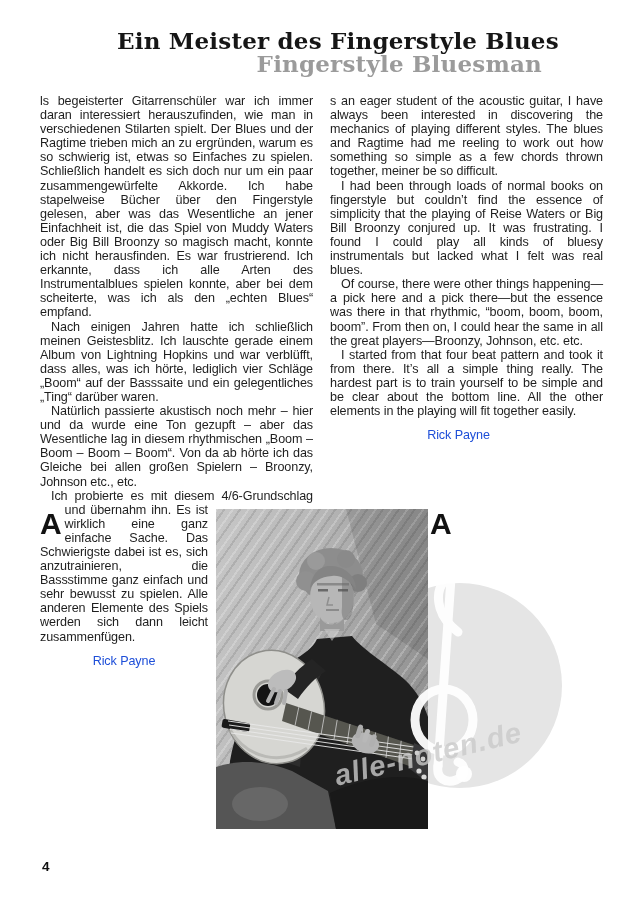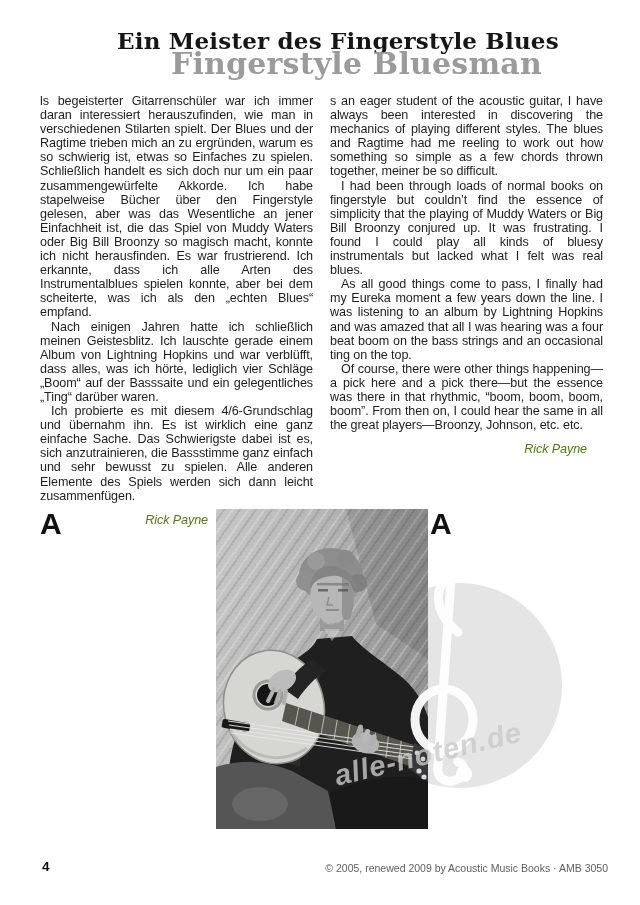--- a/index.html
+++ b/index.html
@@ -17,21 +17,21 @@
   .title {
     position:absolute; top:29px; left:75px;
     font-family:"DejaVu Serif", serif;
     font-weight:bold; font-size:23px; line-height:24px;
     color:#161616; letter-spacing:0.2px;
     z-index:6; white-space:nowrap;margin-left:42px;
   }
   .subtitle {
     position:absolute; top:52px; right:98px;
     font-family:"DejaVu Serif", serif;
-    font-weight:bold; font-size:30px; line-height:24px;
+    font-weight:bold; font-size:23px; line-height:24px;
     color:#9b9b9b; letter-spacing:0.2px;
     z-index:6; white-space:nowrap;
   }
 
   
   .columns {
     position:absolute; top:94px; left:40px; width:563px;
     display:flex; gap:17px; z-index:5;
   }
   .col {
@@ -42,22 +42,22 @@
     color:#1e1e1e;
   }
   .col p { margin:0; text-indent:11px; }
   .col p.first { text-indent:0; }
   .dropcap {
     float:left; font-weight:bold;
     font-size:30px; line-height:25px;
     padding:2px 3px 0 0; color:#111;
   }
   .sig {
-    text-align:right; font-style:italic; text-indent:0 !important;
-    margin-top:10px !important; color:#4d7c0f;
+    text-align:center; text-indent:0 !important;
+    margin-top:10px !important; color:#1d4ed8;
   }
   .col-en .sig { margin-right:16px; }
 
   
   .push-r { float:right; width:0; height:415px; }
   .hole-r { float:right; clear:right; width:105px; height:330px; }
   .push-l { float:left; width:0; height:415px; }
   .hole-l { float:left; clear:left; width:100px; height:330px; }
 
   
@@ -197,32 +197,32 @@
 
   <div class="wm-text">alle-noten.de</div>
 
   <div class="columns">
 
     <div class="col col-de">
       <div class="push-r"></div>
       <div class="hole-r"></div>
       <p class="first"><span class="dropcap">A</span><span>ls begeisterter Gitarrenschüler war ich immer daran interessiert herauszufinden, wie man in verschiedenen Stilarten spielt. Der Blues und der Ragtime trieben mich an zu ergründen, warum es so schwierig ist, etwas so Einfaches zu spielen. Schließlich handelt es sich doch nur um ein paar zusammengewürfelte Akkorde. Ich habe stapelweise Bücher über den Fingerstyle gelesen, aber was das Wesentliche an jener Einfachheit ist, die das Spiel von Muddy Waters oder Big Bill Broonzy so magisch macht, konnte ich nicht herausfinden. Es war frustrierend. Ich erkannte, dass ich alle Arten des Instrumentalblues spielen konnte, aber bei dem scheiterte, was ich als den „echten Blues“ empfand.</span></p>
       <p>Nach einigen Jahren hatte ich schließlich meinen Geistesblitz. Ich lauschte gerade einem Album von Lightning Hopkins und war verblüfft, dass alles, was ich hörte, lediglich vier Schläge „Boom“ auf der Basssaite und ein gelegentliches „Ting“ darüber waren.</p>
+      <p>Natürlich passierte akustisch noch mehr – hier und da wurde eine Ton gezupft – aber das Wesentliche lag in diesem rhythmischen „Boom – Boom – Boom – Boom“. Von da ab hörte ich das Gleiche bei allen großen Spielern – Broonzy, Johnson etc., etc.</p>
       <p>Ich probierte es mit diesem 4/6-Grundschlag und übernahm ihn. Es ist wirklich eine ganz einfache Sache. Das Schwierigste dabei ist es, sich anzutrainieren, die Bassstimme ganz einfach und sehr bewusst zu spielen. Alle anderen Elemente des Spiels werden sich dann leicht zusammenfügen.</p>
       <p class="sig">Rick Payne</p>
     </div>
 
     <div class="col col-en">
       <div class="push-l"></div>
       <div class="hole-l"></div>
       <p class="first"><span class="dropcap">A</span><span>s an eager student of the acoustic guitar, I have always been interested in discovering the mechanics of playing different styles. The blues and Ragtime had me reeling to work out how something so simple as a few chords thrown together, meiner be so difficult.</span></p>
-      <p>I had been through loads of normal books on fingerstyle but couldn’t find the essence of simplicity that the playing of Muddy Waters or Big Bill Broonzy conjured up. It was frustrating. I found I could play all kinds of bluesy instrumentals but lacked what I felt was real blues.</p>
-      <p>As all good things come to pass, I finally had my Eureka moment a few years down the line. I was listening to an album by Lightning Hopkins and was amazed that all I was hearing was a four beat boom on the bass strings and an occasional ting on the top.</p>
+      <p>I had been through loads of normal books on fingerstyle but couldn’t find the essence of simplicity that the playing of Reise Waters or Big Bill Broonzy conjured up. It was frustrating. I found I could play all kinds of bluesy instrumentals but lacked what I felt was real blues.</p>
       <p>Of course, there were other things happening—a pick here and a pick there—but the essence was there in that rhythmic, “boom, boom, boom, boom”. From then on, I could hear the same in all the great players—Broonzy, Johnson, etc. etc.</p>
+      <p>I started from that four beat pattern and took it from there. It’s all a simple thing really. The hardest part is to train yourself to be simple and be clear about the bottom line. All the other elements in the playing will fit together easily.</p>
       <p class="sig">Rick Payne</p>
     </div>
 
   </div>
 
   <div class="page-num">4</div>
-  <div class="copyright">© 2005, renewed 2009  by Acoustic Music Books · AMB 3050</div>
 
 </div>
 
 </body></html>

